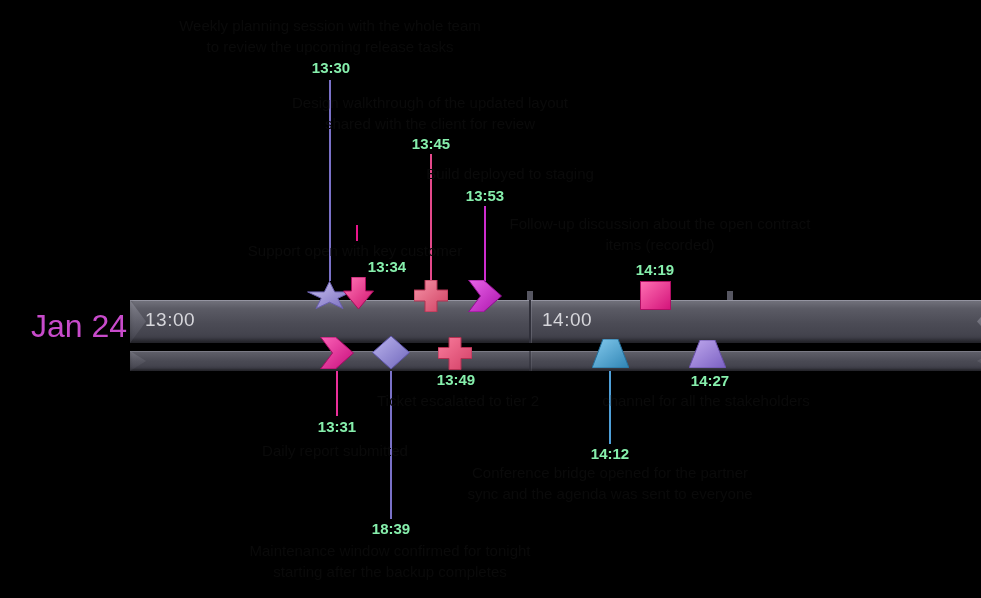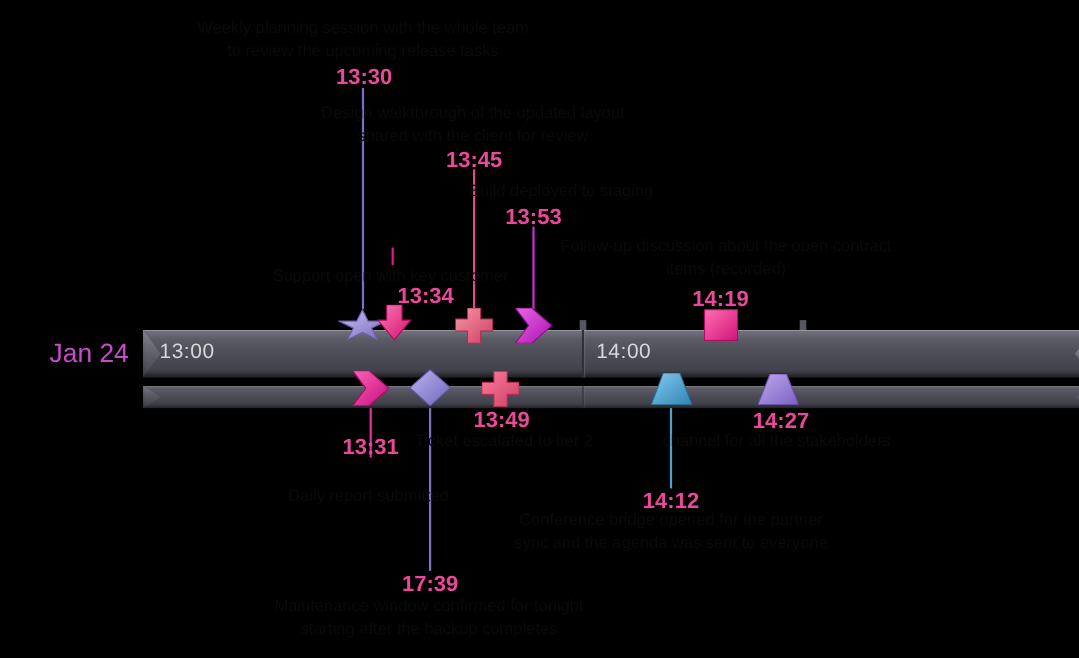--- a/index.html
+++ b/index.html
@@ -22,25 +22,25 @@
     background:linear-gradient(180deg,#9a9aa6,#565660);
     clip-path:polygon(100% 2%,0 50%,100% 98%);}
   .band.sub .bevel{opacity:.3;}
   .divider{position:absolute;top:0;width:2px;height:100%;background:#30303a;
     box-shadow:1px 0 0 rgba(165,165,180,.28);}
   .band.sub .divider{opacity:.55;}
   .notch{position:absolute;top:-9px;width:6px;height:9px;background:#565661;}
   .hour{position:absolute;top:9px;color:#d6d6db;font-size:19px;letter-spacing:.5px;}
 
   
-  .date-label{position:absolute;left:45px;top:308px;color:#c84bcb;font-size:24px;}
+  .date-label{position:absolute;left:31px;top:308px;color:#c84bcb;font-size:32px;}
 
   
   .conn{position:absolute;width:2px;z-index:1;}
-  .tlabel{position:absolute;transform:translateX(-50%);color:#ec4899;font-size:20px;
+  .tlabel{position:absolute;transform:translateX(-50%);color:#86efac;font-size:15px;
           font-weight:bold;white-space:nowrap;z-index:3;}
   .desc{position:absolute;transform:translateX(-50%);color:#0a0a0a;font-size:15px;
         line-height:21px;text-align:center;white-space:nowrap;z-index:2;}
   .marker{position:absolute;z-index:4;}
   .event{display:contents;}
 </style>
 </head>
 <body>
 
 <div id="stage">
@@ -174,33 +174,33 @@
       <rect x="0.5" y="0.5" width="30" height="28" fill="url(#gSquare)" stroke="#b00e64" stroke-width="1"></rect>
     </svg>
   </div>
 
   
   <div class="event">
     <svg class="marker" style="left:320px;top:337px;" width="34" height="32" viewBox="0 0 33 32">
       <polygon points="0,0 15,0 33,16 15,32 0,32 12,16" fill="url(#gChevB)" stroke="#a50a64" stroke-width="1"></polygon>
     </svg>
     <div class="conn" style="left:336px;top:371px;height:45px;background:#ea2f9a;"></div>
-    <div class="tlabel" style="left:337px;top:396px;">13:31</div>
+    <div class="tlabel" style="left:337px;top:418px;">13:31</div>
     <div class="desc" style="left:335px;top:440px;">
       <div>Daily report submitted</div>
     </div>
   </div>
 
   
   <div class="event">
     <svg class="marker" style="left:372px;top:336px;" width="38" height="33" viewBox="0 0 37 33">
       <polygon points="18.5,0 37,16.5 18.5,33 0,16.5" fill="url(#gDiamond)" stroke="#5e55a8" stroke-width="1"></polygon>
     </svg>
     <div class="conn" style="left:390px;top:371px;height:148px;background:#7a71c8;"></div>
-    <div class="tlabel" style="left:391px;top:520px;">17:39</div>
+    <div class="tlabel" style="left:391px;top:520px;">18:39</div>
     <div class="desc" style="left:390px;top:540px;">
       <div>Maintenance window confirmed for tonight</div>
       <div>starting after the backup completes</div>
     </div>
   </div>
 
   
   <div class="event">
     <svg class="marker" style="left:438px;top:337px;" width="34" height="33" viewBox="0 0 34 32">
       <polygon points="11,0 23,0 23,10 34,10 34,21 23,21 23,32 11,32 11,21 0,21 0,10 11,10" fill="url(#gCrossB)" stroke="#b23052" stroke-width="1"></polygon>

